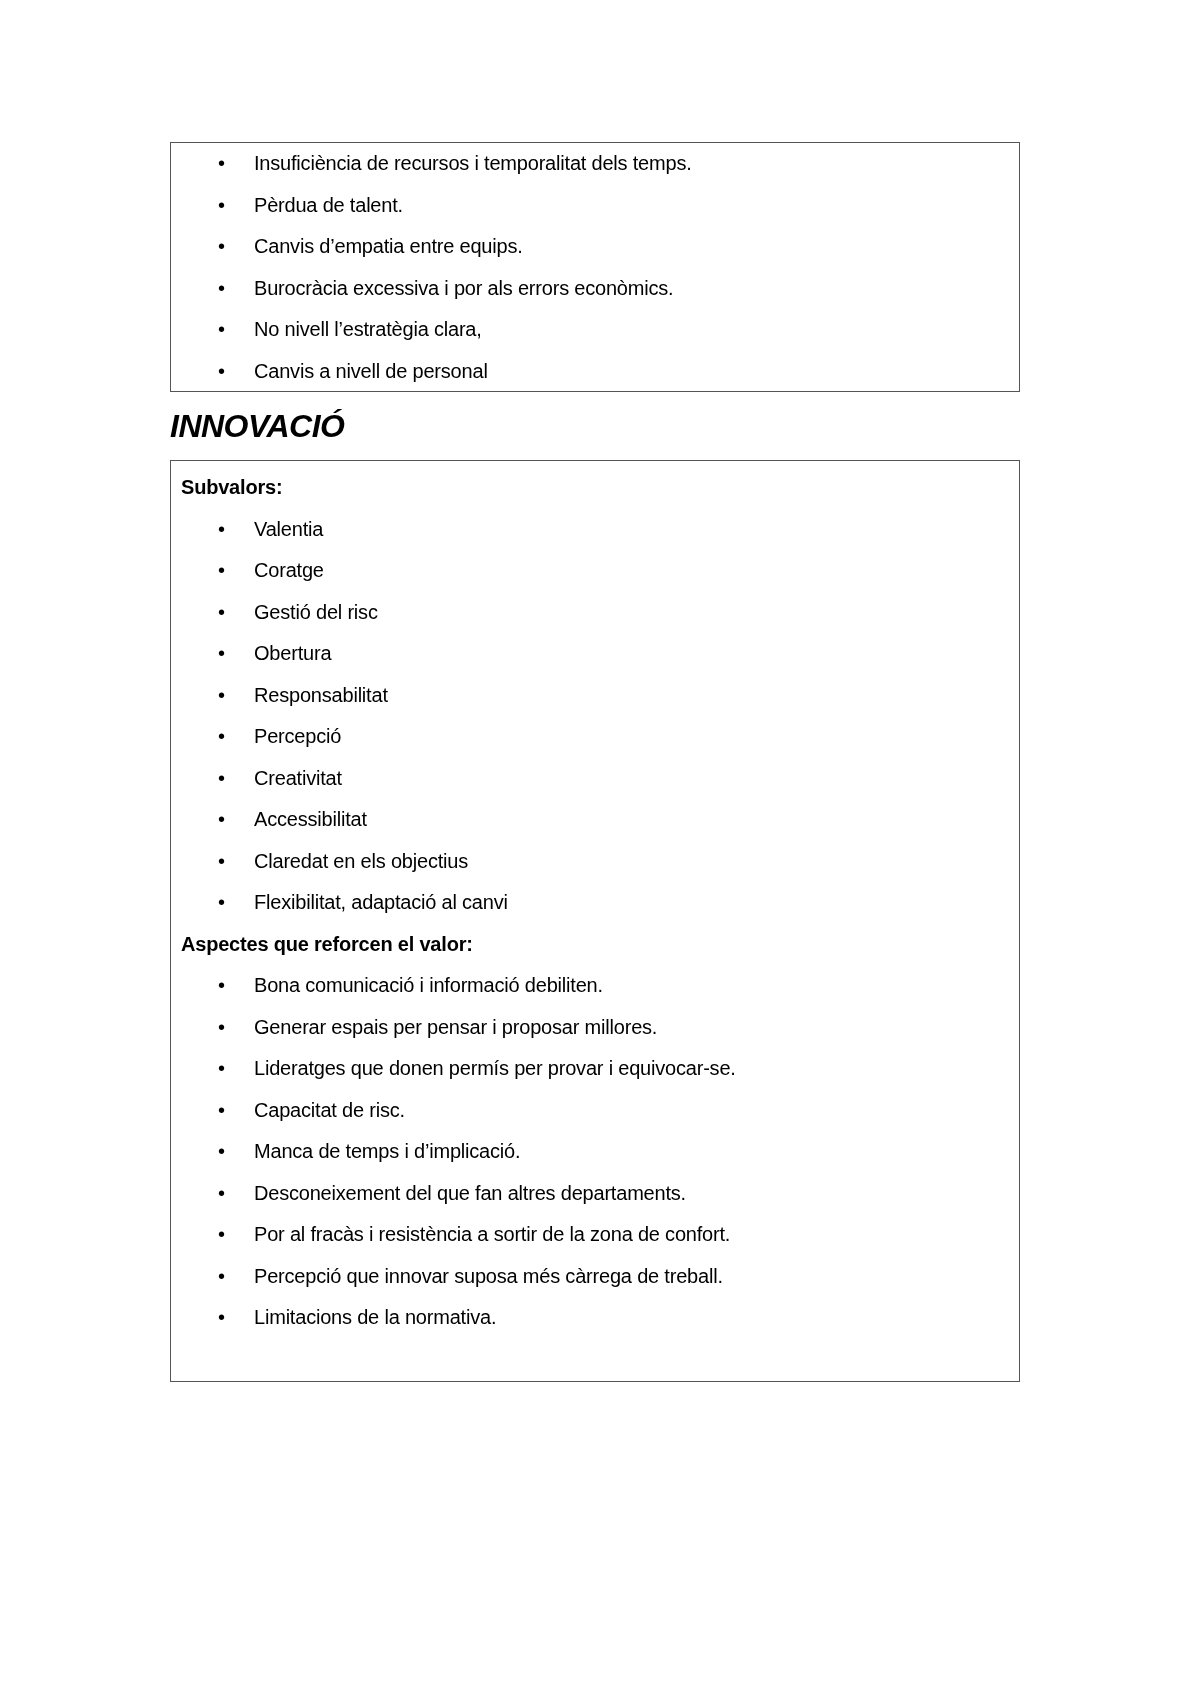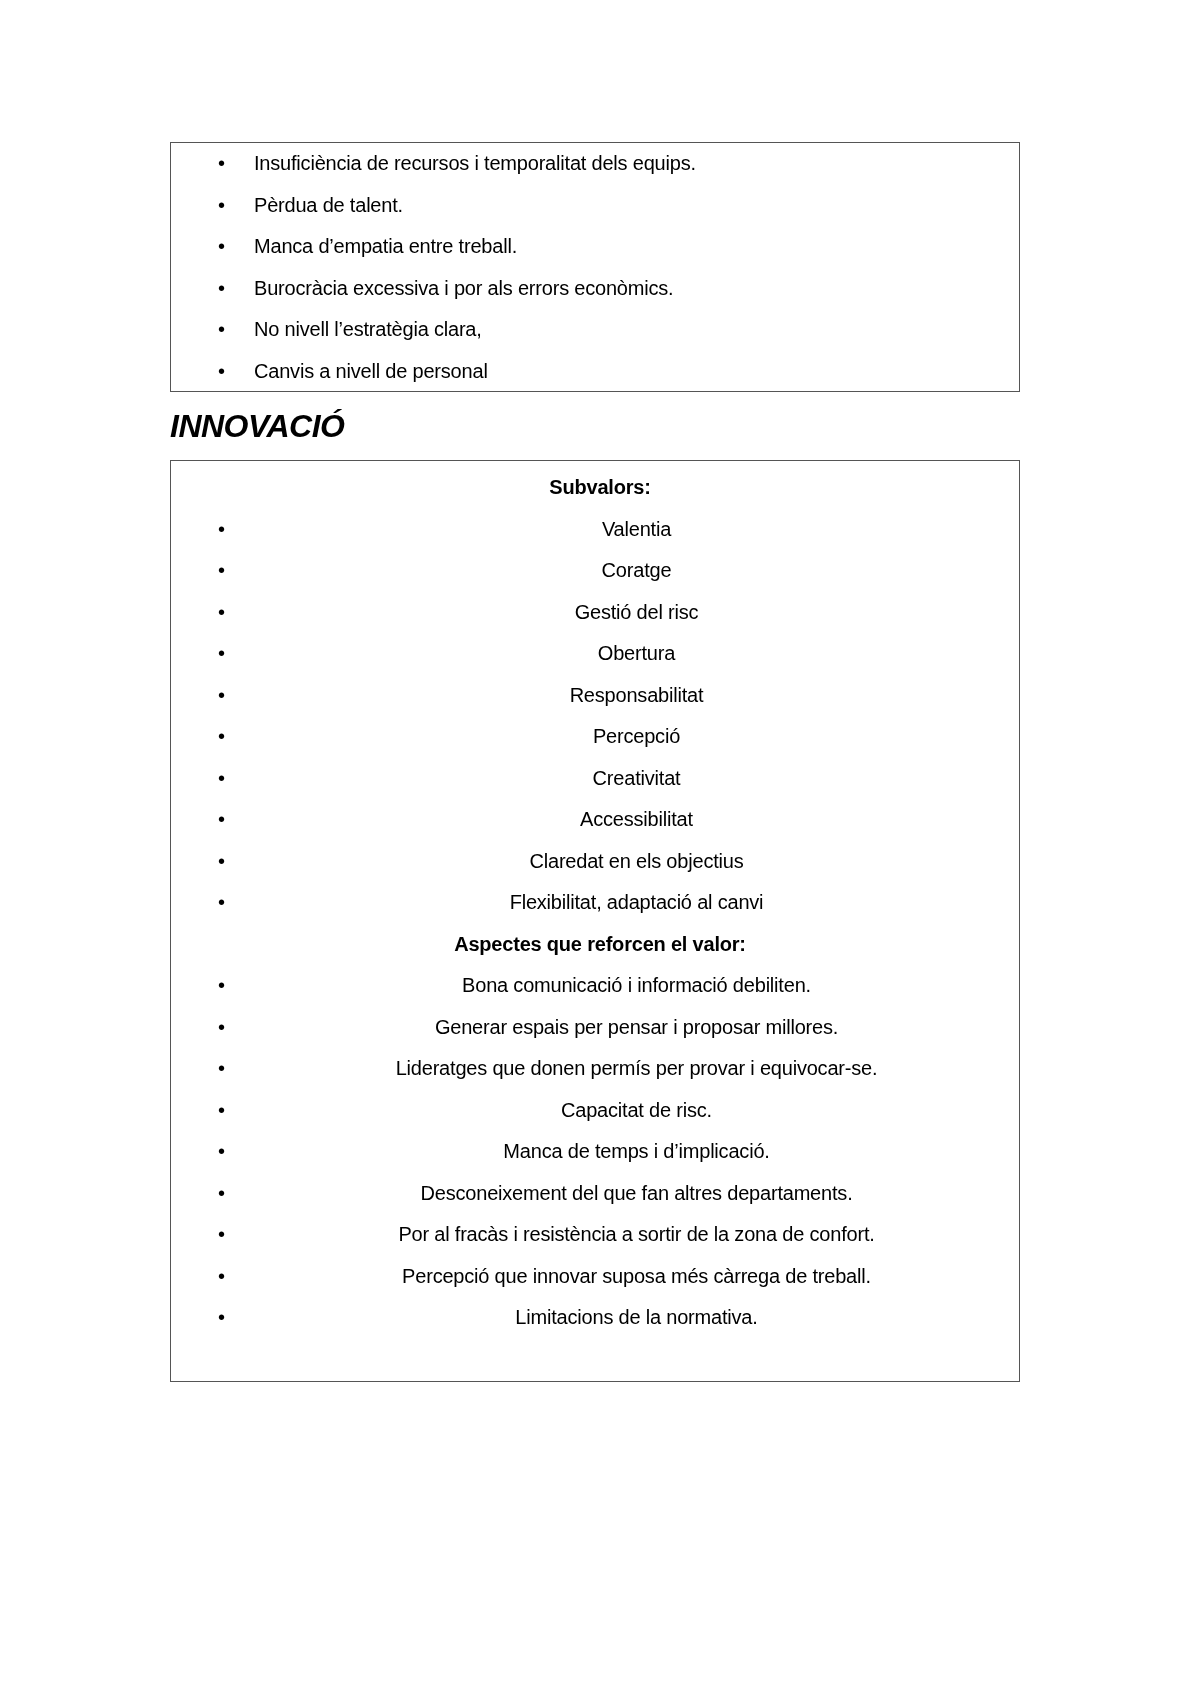--- a/index.html
+++ b/index.html
@@ -6,30 +6,30 @@
   body { width:1191px; height:1684px; position:relative; font-family:"Liberation Sans", sans-serif; color:#000; }
   .box { position:absolute; left:170px; width:850px; border:1.5px solid #555; box-sizing:border-box; }
   #box1 { top:142px; height:250px; padding-top:0; }
   #box2 { top:460px; height:922px; }
   .heading { position:absolute; left:170px; top:408px; font-size:32px; font-weight:bold; letter-spacing:-0.5px; margin:0;font-style:italic; }
   ul { list-style:none; margin:0; padding:0; }
   li { position:relative; height:41.5px; line-height:41.5px; font-size:20px; padding-left:83px; white-space:nowrap; letter-spacing:-0.2px; }
   li .bullet { position:absolute; left:47px; top:0; font-size:20px; }
   .label { height:41.5px; line-height:41.5px; font-size:20px; font-weight:bold; padding-left:10px; letter-spacing:-0.2px; }
   #box1 ul { padding-top:0px; }
-  #box2 .inner { padding-top:6px;text-align:center; }
+  #box2 .inner { padding-top:6px; }
 </style>
 </head>
 <body>
 
 <div class="box" id="box1">
   <ul>
-    <li><span class="bullet">•</span><span>Insuficiència de recursos i temporalitat dels equips.</span></li>
+    <li><span class="bullet">•</span><span>Insuficiència de recursos i temporalitat dels temps.</span></li>
     <li><span class="bullet">•</span><span>Pèrdua de talent.</span></li>
-    <li><span class="bullet">•</span><span>Manca d’empatia entre treball.</span></li>
+    <li><span class="bullet">•</span><span>Canvis d’empatia entre equips.</span></li>
     <li><span class="bullet">•</span><span>Burocràcia excessiva i por als errors econòmics.</span></li>
     <li><span class="bullet">•</span><span>No nivell l’estratègia clara,</span></li>
     <li><span class="bullet">•</span><span>Canvis a nivell de personal</span></li>
   </ul>
 </div>
 
 <h1 class="heading">INNOVACIÓ</h1>
 
 <div class="box" id="box2">
   <div class="inner">

